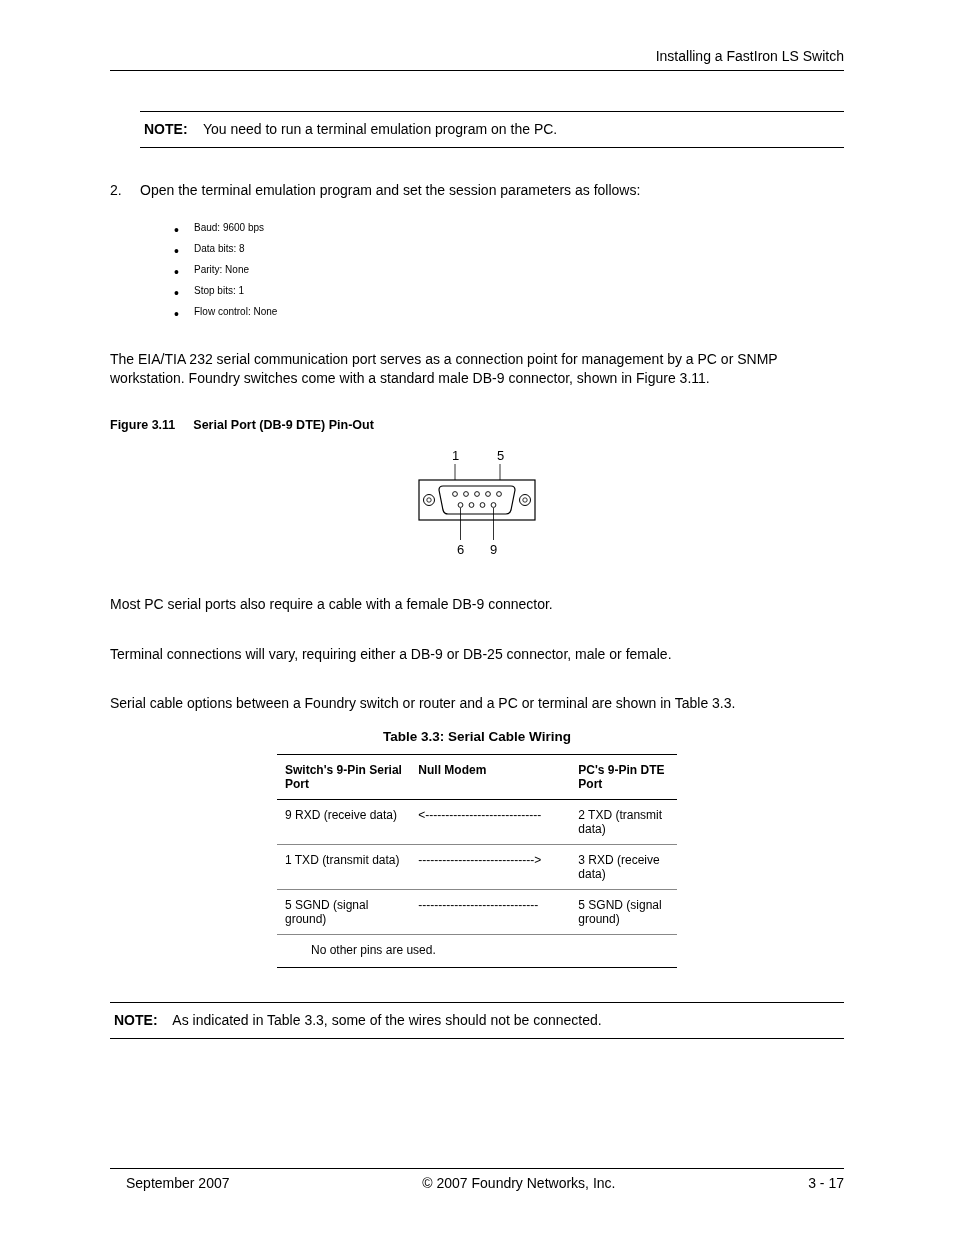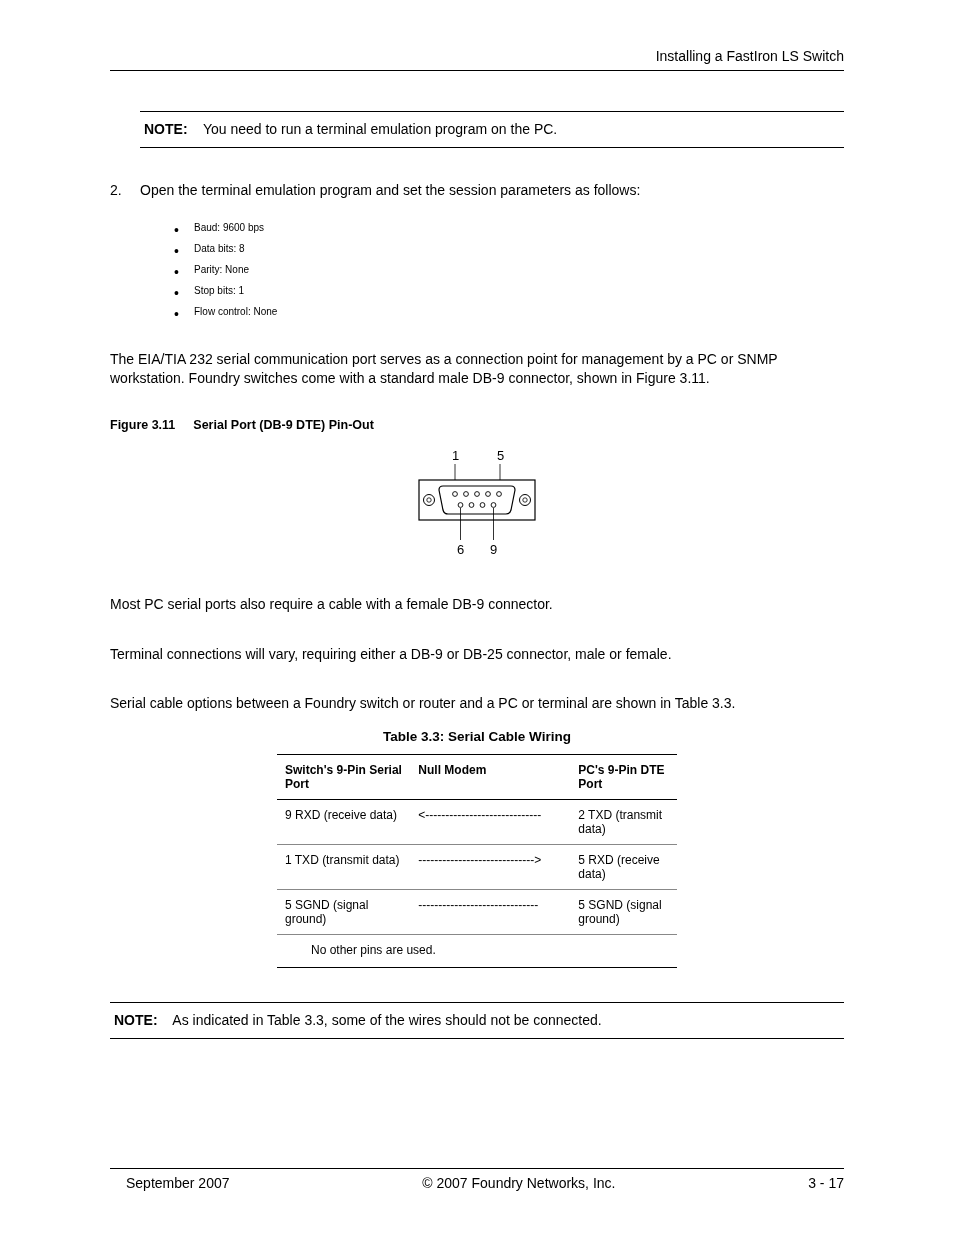--- a/index.html
+++ b/index.html
@@ -237,21 +237,21 @@
         </thead>
         <tbody>
           <tr>
             <td>9 RXD (receive data)</td>
             <td>&lt;-----------------------------</td>
             <td>2 TXD (transmit data)</td>
           </tr>
           <tr>
             <td>1 TXD (transmit data)</td>
             <td>-----------------------------&gt;</td>
-            <td>5 RXD (receive data)</td>
+            <td>3 RXD (receive data)</td>
           </tr>
           <tr class="lastdata">
             <td>5 SGND (signal ground)</td>
             <td>------------------------------</td>
             <td>5 SGND (signal ground)</td>
           </tr>
         </tbody>
         <tfoot>
           <tr>
             <td colspan="3">No other pins are used.</td>

